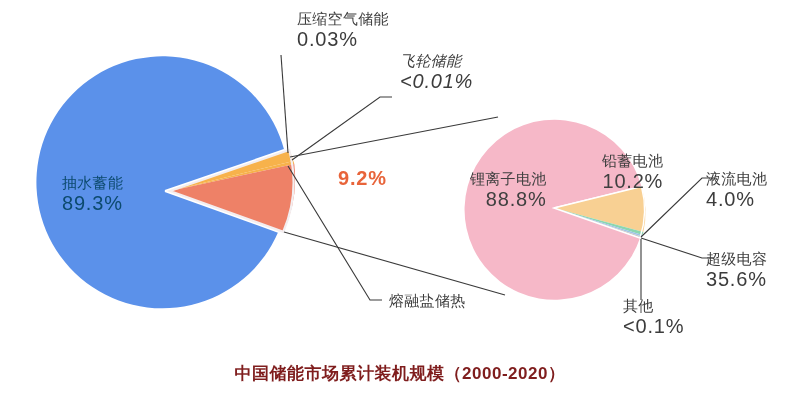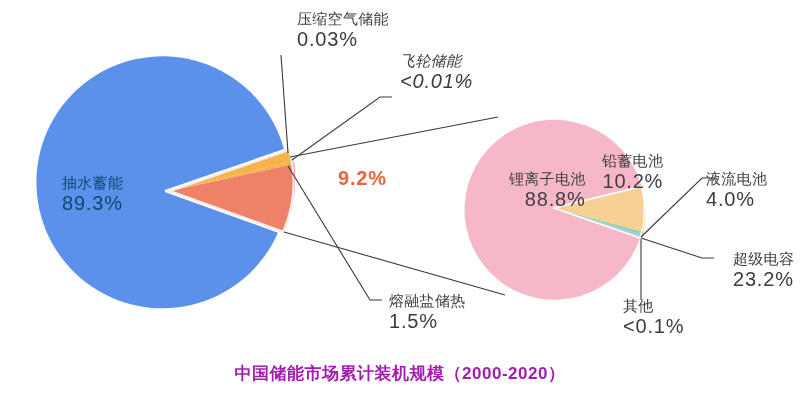--- a/index.html
+++ b/index.html
@@ -50,21 +50,21 @@
     text-align: right;
   }
   #chart-title {
     position: absolute;
     left: 0;
     top: 362px;
     width: 800px;
     text-align: center;
     font-size: 17px;
     font-weight: bold;
-    color: #a21caf;
+    color: #7f1d1d;
     letter-spacing: 0.5px;
   }
 </style>
 </head>
 <body>
 
 <div id="canvas">
 
   <svg id="vector" viewBox="0 0 800 400">
 
@@ -143,41 +143,40 @@
     <span>飞轮储能</span>
     <span class="pct">&lt;0.01%</span>
   </div>
 
   <div class="lbl highlight" style="left:338px; top:168px;">
     <span class="pct">9.2%</span>
   </div>
 
   <div class="lbl" style="left:389px; top:290px;">
     <span>熔融盐储热</span>
-    <span class="pct">1.5%</span>
   </div>
 
-  <div class="lbl inside-dark" style="left:470px; top:168px;margin-left:39px;">
+  <div class="lbl inside-dark" style="left:470px; top:168px;">
     <span>锂离子电池</span>
     <span class="pct">88.8%</span>
   </div>
 
   <div class="lbl inside-dark" style="left:602px; top:150px;">
     <span>铅蓄电池</span>
     <span class="pct">10.2%</span>
   </div>
 
   <div class="lbl" style="left:706px; top:168px;">
     <span>液流电池</span>
     <span class="pct">4.0%</span>
   </div>
 
-  <div class="lbl" style="left:733px; top:248px;">
+  <div class="lbl" style="left:706px; top:248px;">
     <span>超级电容</span>
-    <span class="pct">23.2%</span>
+    <span class="pct">35.6%</span>
   </div>
 
   <div class="lbl" style="left:623px; top:295px;">
     <span>其他</span>
     <span class="pct">&lt;0.1%</span>
   </div>
 
   <div id="chart-title">中国储能市场累计装机规模（2000-2020）</div>
 
 </div>

